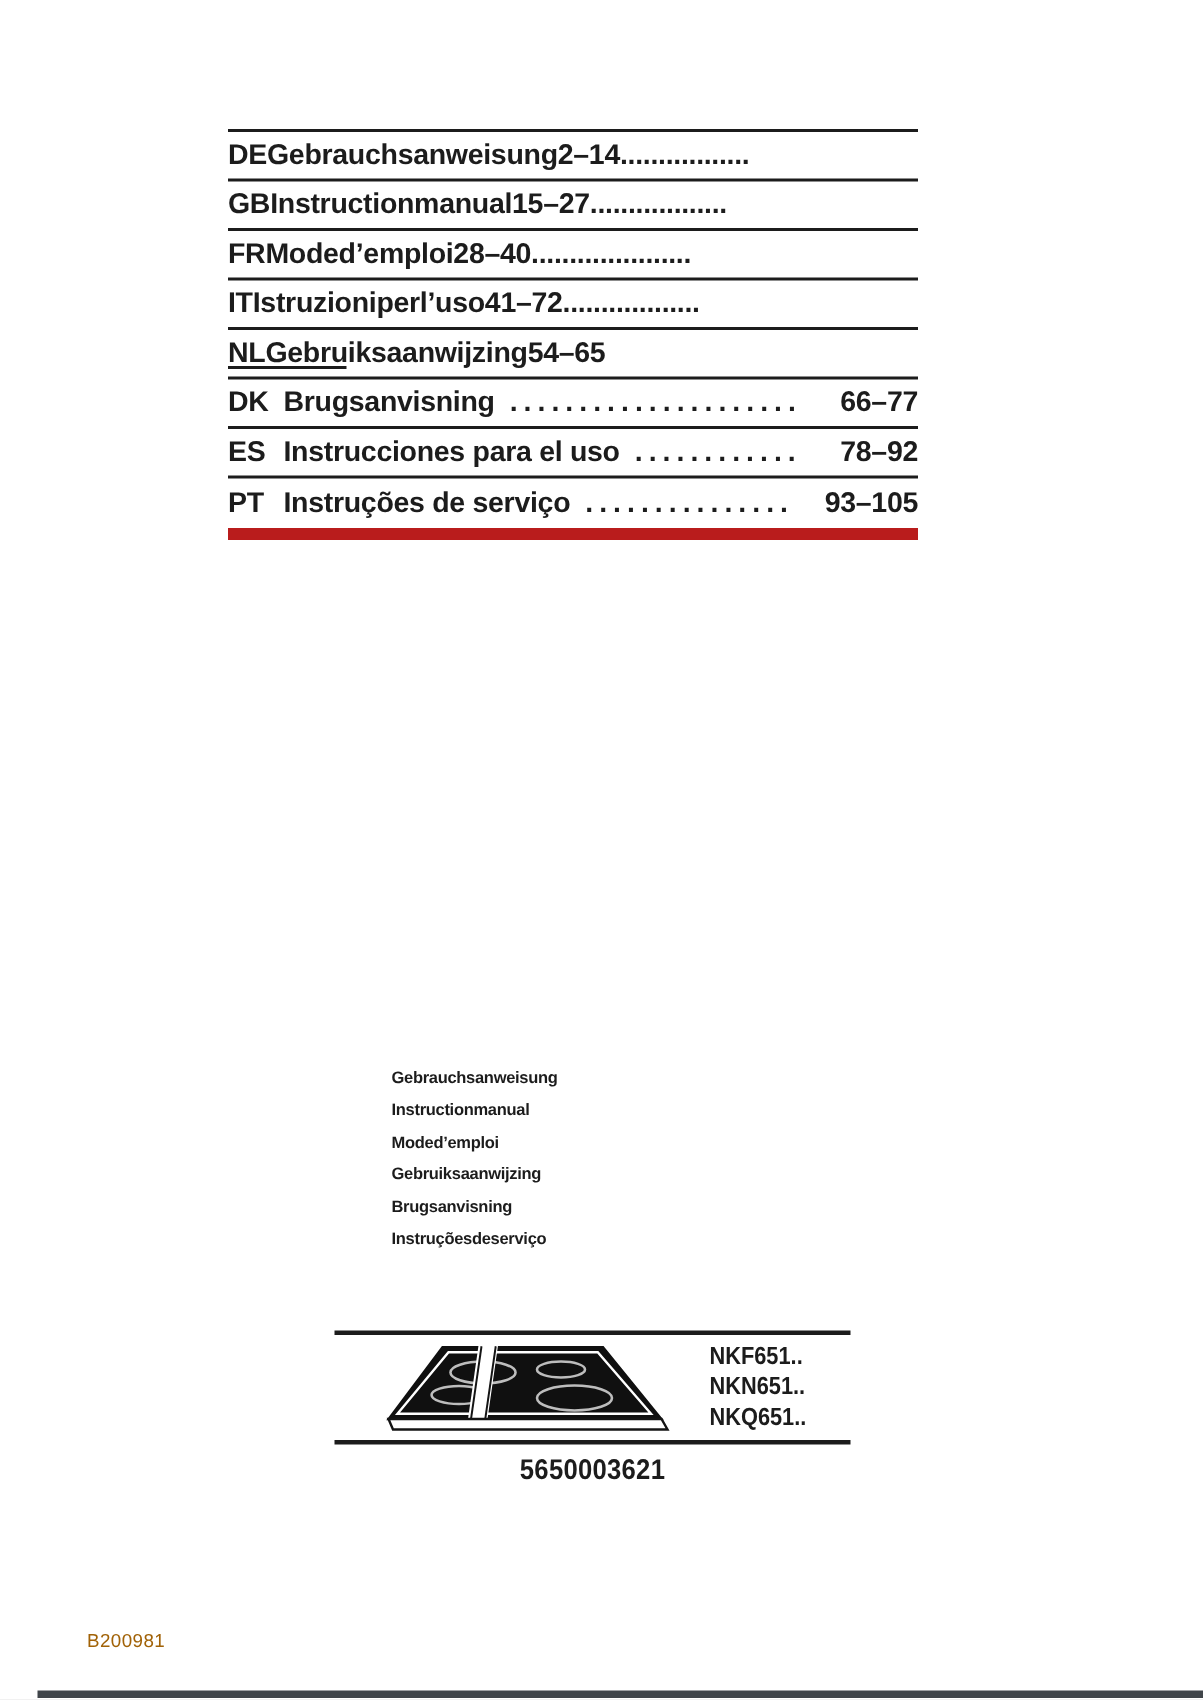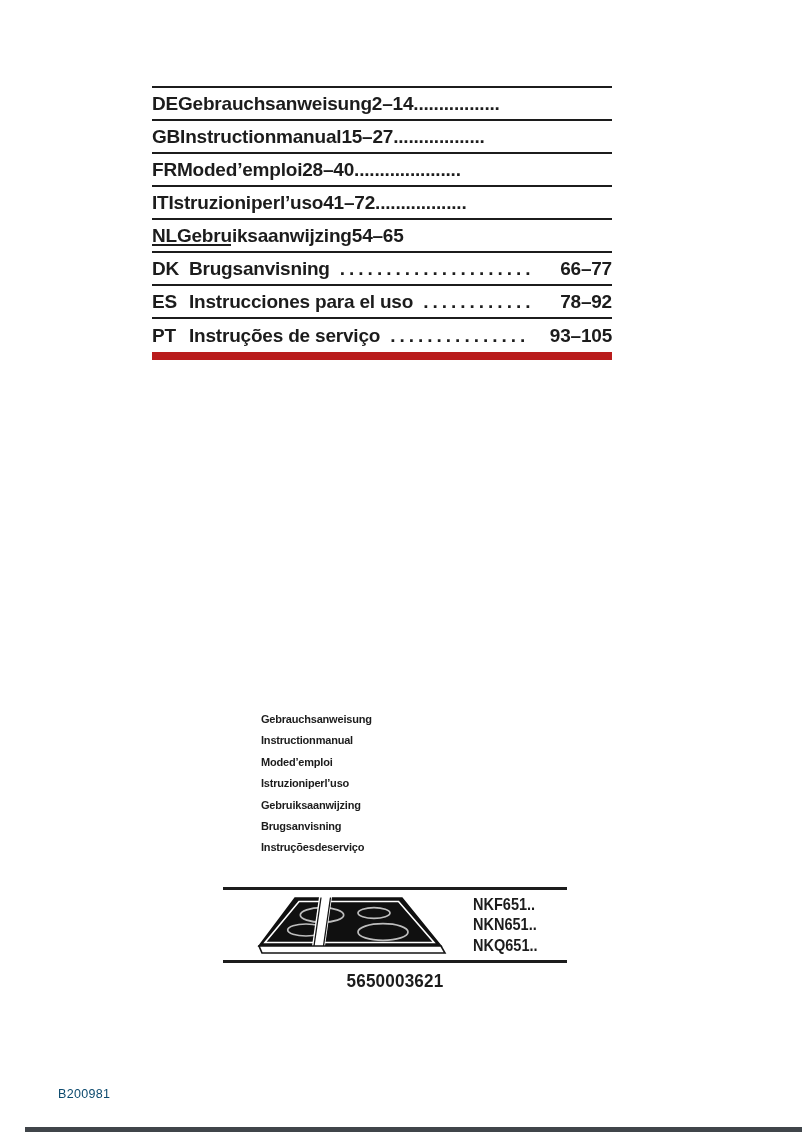--- a/index.html
+++ b/index.html
@@ -40,21 +40,21 @@
     position:absolute; left:250px; top:4px;
     font-size:16.5px; font-weight:700; line-height:20.4px; white-space:nowrap;
     transform:scaleX(0.88); transform-origin:left top;
   }
   .part-number {
     text-align:center; font-size:19px; font-weight:700; padding-top:7px;
     transform:scaleX(0.9); transform-origin:center top; letter-spacing:0.2px;
   }
 
   
-  .footer-code { position:absolute; left:58px; top:1087px; font-size:12.5px; color:#0c4a6e; letter-spacing:0.3px; font-weight:400; }
+  .footer-code { position:absolute; left:58px; top:1087px; font-size:12.5px; color:#a16207; letter-spacing:0.3px; font-weight:400; }
   .bottom-bar { position:absolute; left:25px; top:1127px; width:777px; height:5px; background:#40454a; }
 </style>
 </head>
 <body>
 
 <div class="page">
 
   <section class="toc">
     <div class="toc-row">
       <span class="toc-text">DEGebrauchsanweisung2–14.................</span>
@@ -89,21 +89,20 @@
       <span class="toc-title">Instruções de serviço</span>
       <span class="toc-dots">...............</span>
       <span class="toc-pages">93–105</span>
     </div>
   </section>
 
   <section class="langs">
     <div>Gebrauchsanweisung</div>
     <div>Instructionmanual</div>
     <div>Moded’emploi</div>
-    <div>Istruzioniperl’uso</div>
     <div>Gebruiksaanwijzing</div>
     <div>Brugsanvisning</div>
     <div>Instruçõesdeserviço</div>
   </section>
 
   <section class="product">
     <div class="rule"></div>
     <div class="product-row">
       <svg class="cooktop" viewBox="0 0 197 62" aria-hidden="true">
 

